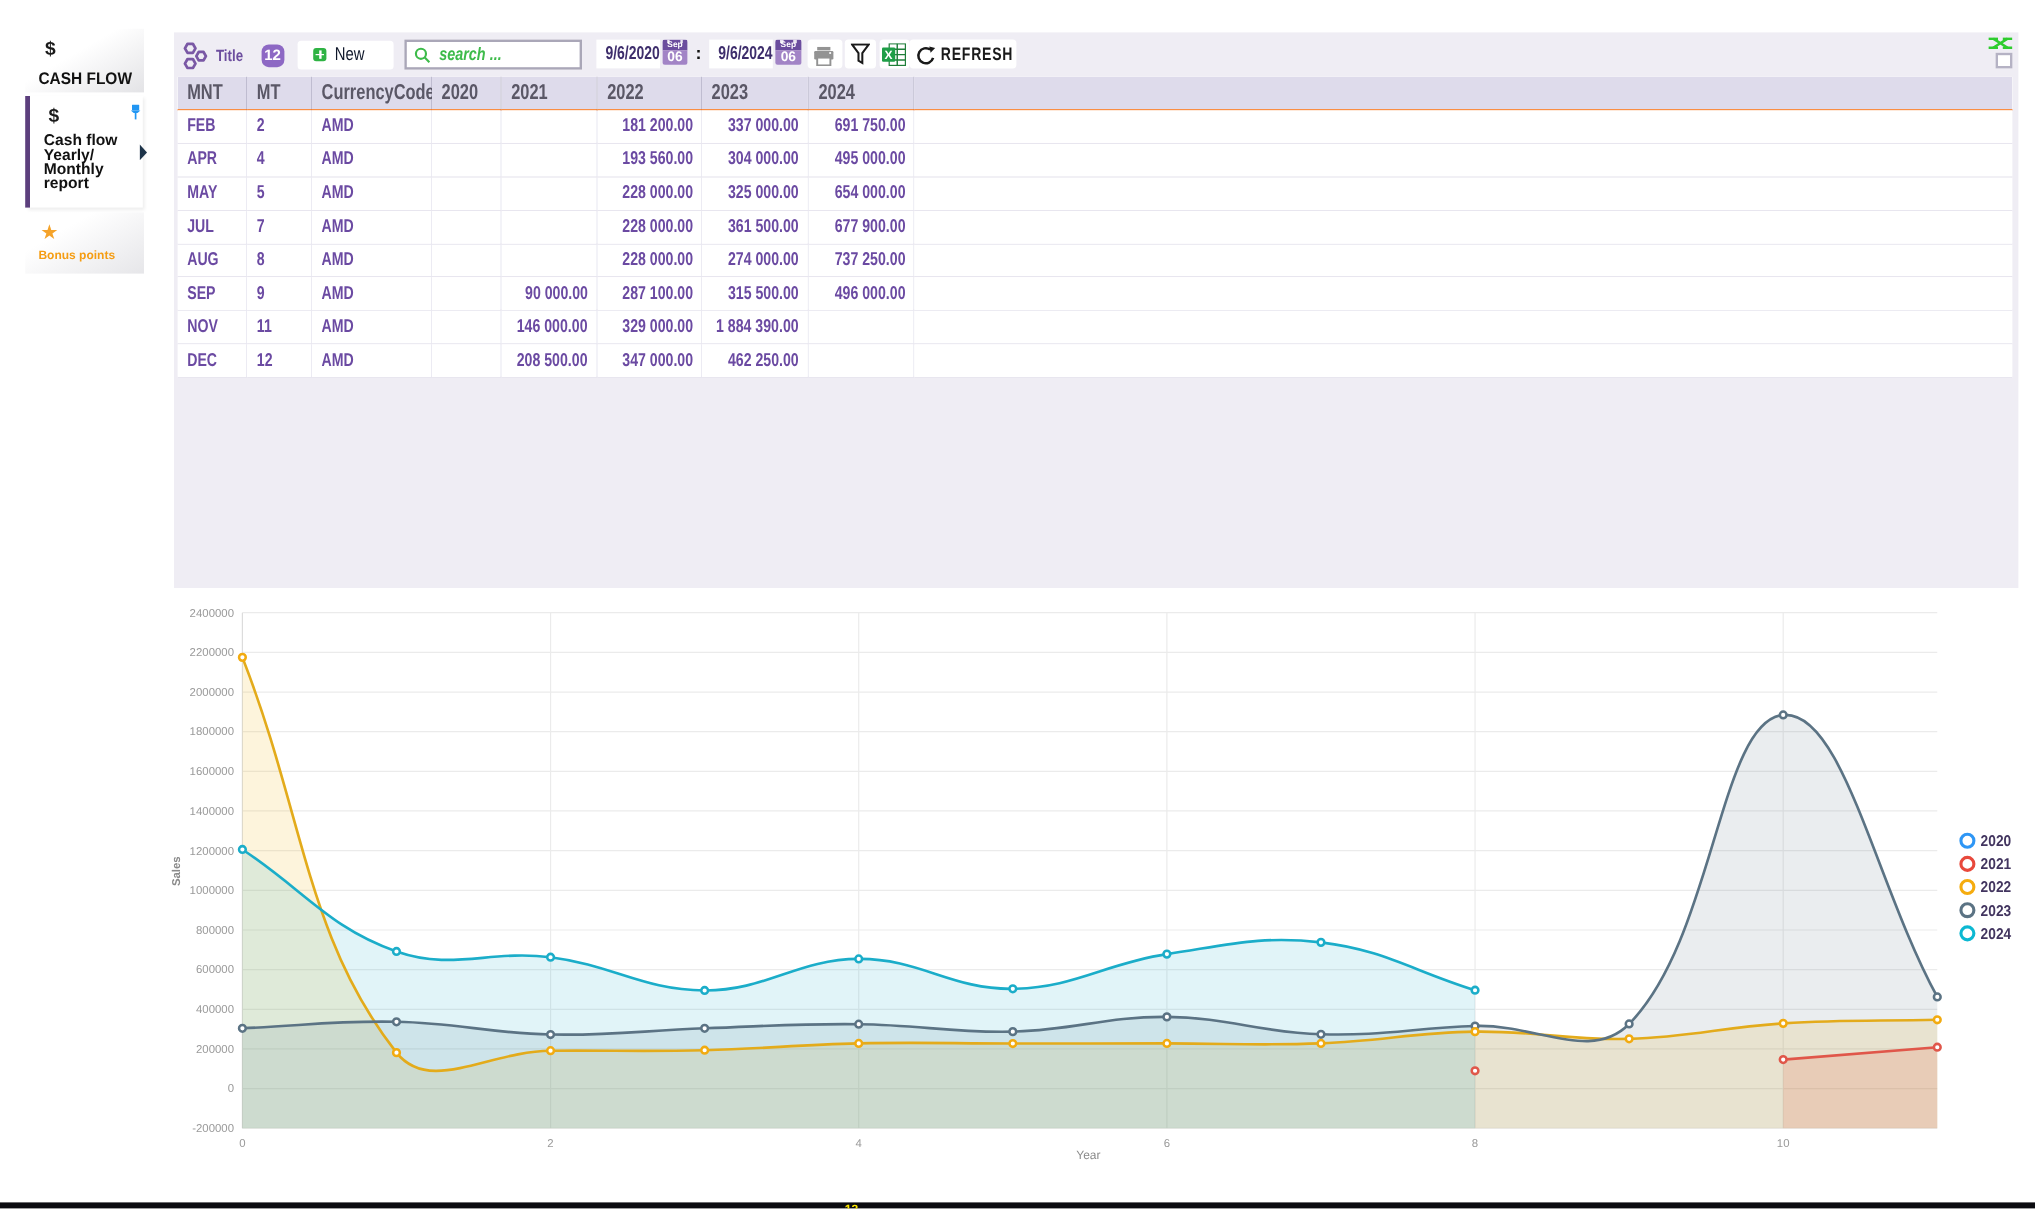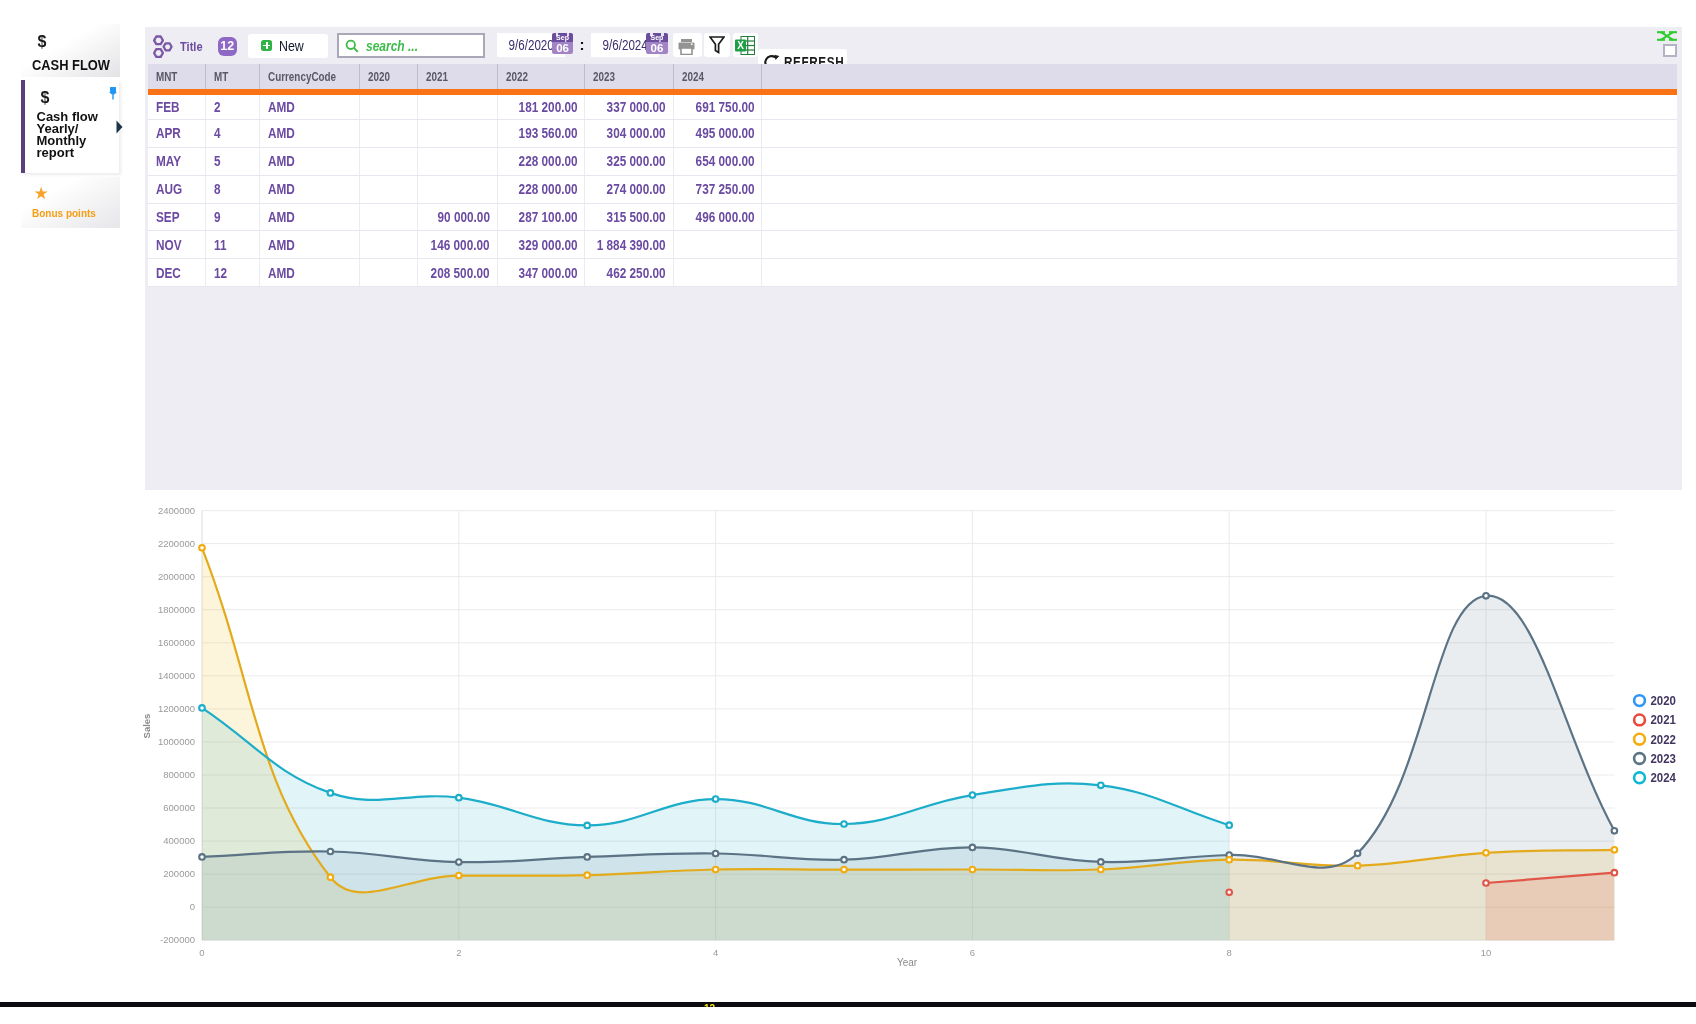--- a/index.html
+++ b/index.html
@@ -9,28 +9,28 @@
 .sb1 { left:20.5px; top:24px; width:99px; height:53px; background:linear-gradient(150deg,#ffffff 40%,#e3e3e6 100%); }
 .sb2 { left:20.5px; top:79.5px; width:98.5px; height:93.5px; background:#fff; border-left:4px solid #5c3f7d; box-shadow:2px 2px 3px rgba(0,0,0,0.08); }
 .sb3 { left:20.5px; top:176.5px; width:99px; height:51.5px; background:linear-gradient(150deg,#ffffff 30%,#e6e6e9 100%); }
 .dollar { position:absolute; font-size:16px; font-weight:bold; color:#1a1a1a; }
 .sbt { position:absolute; font-weight:bold; color:#111; }
 .panel { left:144.5px; top:27px; width:1537px; height:463px; background:#efedf4; }
 .tbtn { position:absolute; background:#fff; border-radius:3px; }
 .cx { display:inline-block; transform:scaleX(0.75); transform-origin:0 50%; white-space:nowrap; }
 .ttl { left:180px; top:38.5px; font-size:13.5px; font-weight:bold; color:#6c4d9e; }
 .badge { left:217.8px; top:36.5px; width:18.8px; height:19px; border-radius:6px; background:#8d68c4; color:#fff; font-size:12.5px; font-weight:bold; text-align:center; line-height:19px; }
-.datebox { position:absolute; background:#fff; width:68px; height:23.5px; color:#3d2d6b; font-weight:normal; font-size:15.5px; text-align:center; line-height:23.5px; }
+.datebox { position:absolute; background:#fff; width:53px; height:23.5px; color:#3d2d6b; font-weight:bold; font-size:15.5px; text-align:center; line-height:23.5px; }
 .datebox .cx { transform-origin:50% 50%; }
 .cal { position:absolute; width:21.3px; height:21px; border-radius:2px; overflow:hidden; }
 .cal .n1,.cal .n2 { position:absolute; top:0; width:2.5px; height:3px; background:#fff; opacity:.85; } .cal .n1 { left:4px; } .cal .n2 { right:4px; }
 .cal .top { height:9px; background:#6b4d9e; color:#fff; font-size:7px; font-weight:bold; text-align:center; line-height:9px; }
 .cal .bot { height:14.5px; background:#a284c6; color:#fff; font-size:11.5px; font-weight:bold; text-align:center; line-height:13.5px; }
 table.grid { position:absolute; left:148px; top:63.5px; border-collapse:collapse; table-layout:fixed; width:1529px; background:#fff; }
-table.grid th { position:relative; background:#dedbeb; color:#5a5766; font-size:13px; font-weight:bold; text-align:left; height:28px; padding:0 0 0 8px; border-right:1px solid #bfbcd0; border-bottom:6px solid #f97316; }
+table.grid th { position:relative; background:#dedbeb; color:#5a5766; font-size:18px; font-weight:bold; text-align:left; height:28px; padding:0 0 0 8px; border-right:1px solid #bfbcd0; border-bottom:1px solid #f97316; }
 table.grid th .s { position:absolute; left:8px; top:50%; transform:translateY(-50%) scaleX(0.76); transform-origin:0 50%; white-space:nowrap; }
 table.grid th.fill, table.grid td.fill { border-right:none; }
 table.grid td { position:relative; height:27.9px; font-size:15.5px; font-weight:bold; color:#6b4aa2; border-right:1px solid #ecebf3; border-bottom:1px solid #e8e6ef; padding:0 7px 0 8px; background:#fff; white-space:nowrap; overflow:hidden; }
 table.grid td .s { position:absolute; top:50%; white-space:nowrap; }
 table.grid td.l .s { left:8px; transform:translateY(-50%) scaleX(0.76); transform-origin:0 50%; }
 table.grid td.r .s { right:7px; transform:translateY(-50%) scaleX(0.76); transform-origin:100% 50%; }
 table.grid td.l { text-align:left; }
 table.grid td.r { text-align:right; }
 svg text { font-family:"Liberation Sans", sans-serif; font-size:9.5px; fill:#9a9a9a; }
 svg text.lg { font-size:13px; font-weight:bold; fill:#42355f; }
@@ -114,21 +114,21 @@
     <svg style="position:absolute; left:2.5px; top:2.5px;" width="20" height="19" viewBox="0 0 20 19">
       <rect x="6" y="0.5" width="13.5" height="18" fill="#fff" stroke="#1f7e3a" stroke-width="1"></rect>
       <line x1="6" y1="5" x2="19.5" y2="5" stroke="#1f7e3a" stroke-width="1.2"></line>
       <line x1="6" y1="9.5" x2="19.5" y2="9.5" stroke="#1f7e3a" stroke-width="1.2"></line>
       <line x1="6" y1="14" x2="19.5" y2="14" stroke="#1f7e3a" stroke-width="1.2"></line>
       <line x1="12.7" y1="0.5" x2="12.7" y2="18.5" stroke="#1f7e3a" stroke-width="1.2"></line>
       <rect x="0" y="3.5" width="11" height="12" rx="1" fill="#1e9e47"></rect>
       <text x="5.5" y="13" text-anchor="middle" style="font-size:10px; font-weight:bold; fill:#fff;">X</text>
     </svg>
   </div>
-  <div class="abs tbtn" style="left:758.3px; top:33.3px; width:89px; height:23.5px;margin-top:16px;">
+  <div class="abs tbtn" style="left:758.3px; top:33.3px; width:89px; height:23.5px;">
     <svg style="position:absolute; left:4.5px; top:4.5px;" width="17" height="17" viewBox="0 0 17 17">
       <path d="M14.6 10.3 A6.3 6.3 0 1 1 12.2 3.3" fill="none" stroke="#1a1a1a" stroke-width="2.1"></path>
       <path d="M11.4 0.8 L16.3 1.9 L12.5 5.9 Z" fill="#1a1a1a"></path>
     </svg>
     <div style="position:absolute; left:26px; top:4px; font-size:15px; font-weight:bold; color:#1a1a1a;"><span class="cx" style="transform:scaleX(0.78); letter-spacing:0.8px;">REFRESH</span></div>
   </div>
   <svg class="abs" style="left:1657px; top:31px;" width="20" height="10" viewBox="0 0 20 10">
     <line x1="0" y1="1.2" x2="8" y2="1.2" stroke="#2ecc2e" stroke-width="2.1"></line>
     <line x1="12" y1="1.2" x2="20" y2="1.2" stroke="#2ecc2e" stroke-width="2.1"></line>
     <line x1="0" y1="8.8" x2="8" y2="8.8" stroke="#2ecc2e" stroke-width="2.1"></line>
@@ -235,20 +235,43 @@
           <td class="r"></td>
           <td class="r"></td>
           <td class="r">
             <span class="s">228 000.00</span>
           </td>
           <td class="r">
             <span class="s">325 000.00</span>
           </td>
           <td class="r">
             <span class="s">654 000.00</span>
+          </td>
+          <td class="fill"></td>
+        </tr>
+<tr>
+          <td class="l">
+            <span class="s">JUL</span>
+          </td>
+          <td class="l">
+            <span class="s">7</span>
+          </td>
+          <td class="l">
+            <span class="s">AMD</span>
+          </td>
+          <td class="r"></td>
+          <td class="r"></td>
+          <td class="r">
+            <span class="s">228 000.00</span>
+          </td>
+          <td class="r">
+            <span class="s">361 500.00</span>
+          </td>
+          <td class="r">
+            <span class="s">677 900.00</span>
           </td>
           <td class="fill"></td>
         </tr>
 <tr>
           <td class="l">
             <span class="s">AUG</span>
           </td>
           <td class="l">
             <span class="s">8</span>
           </td>

